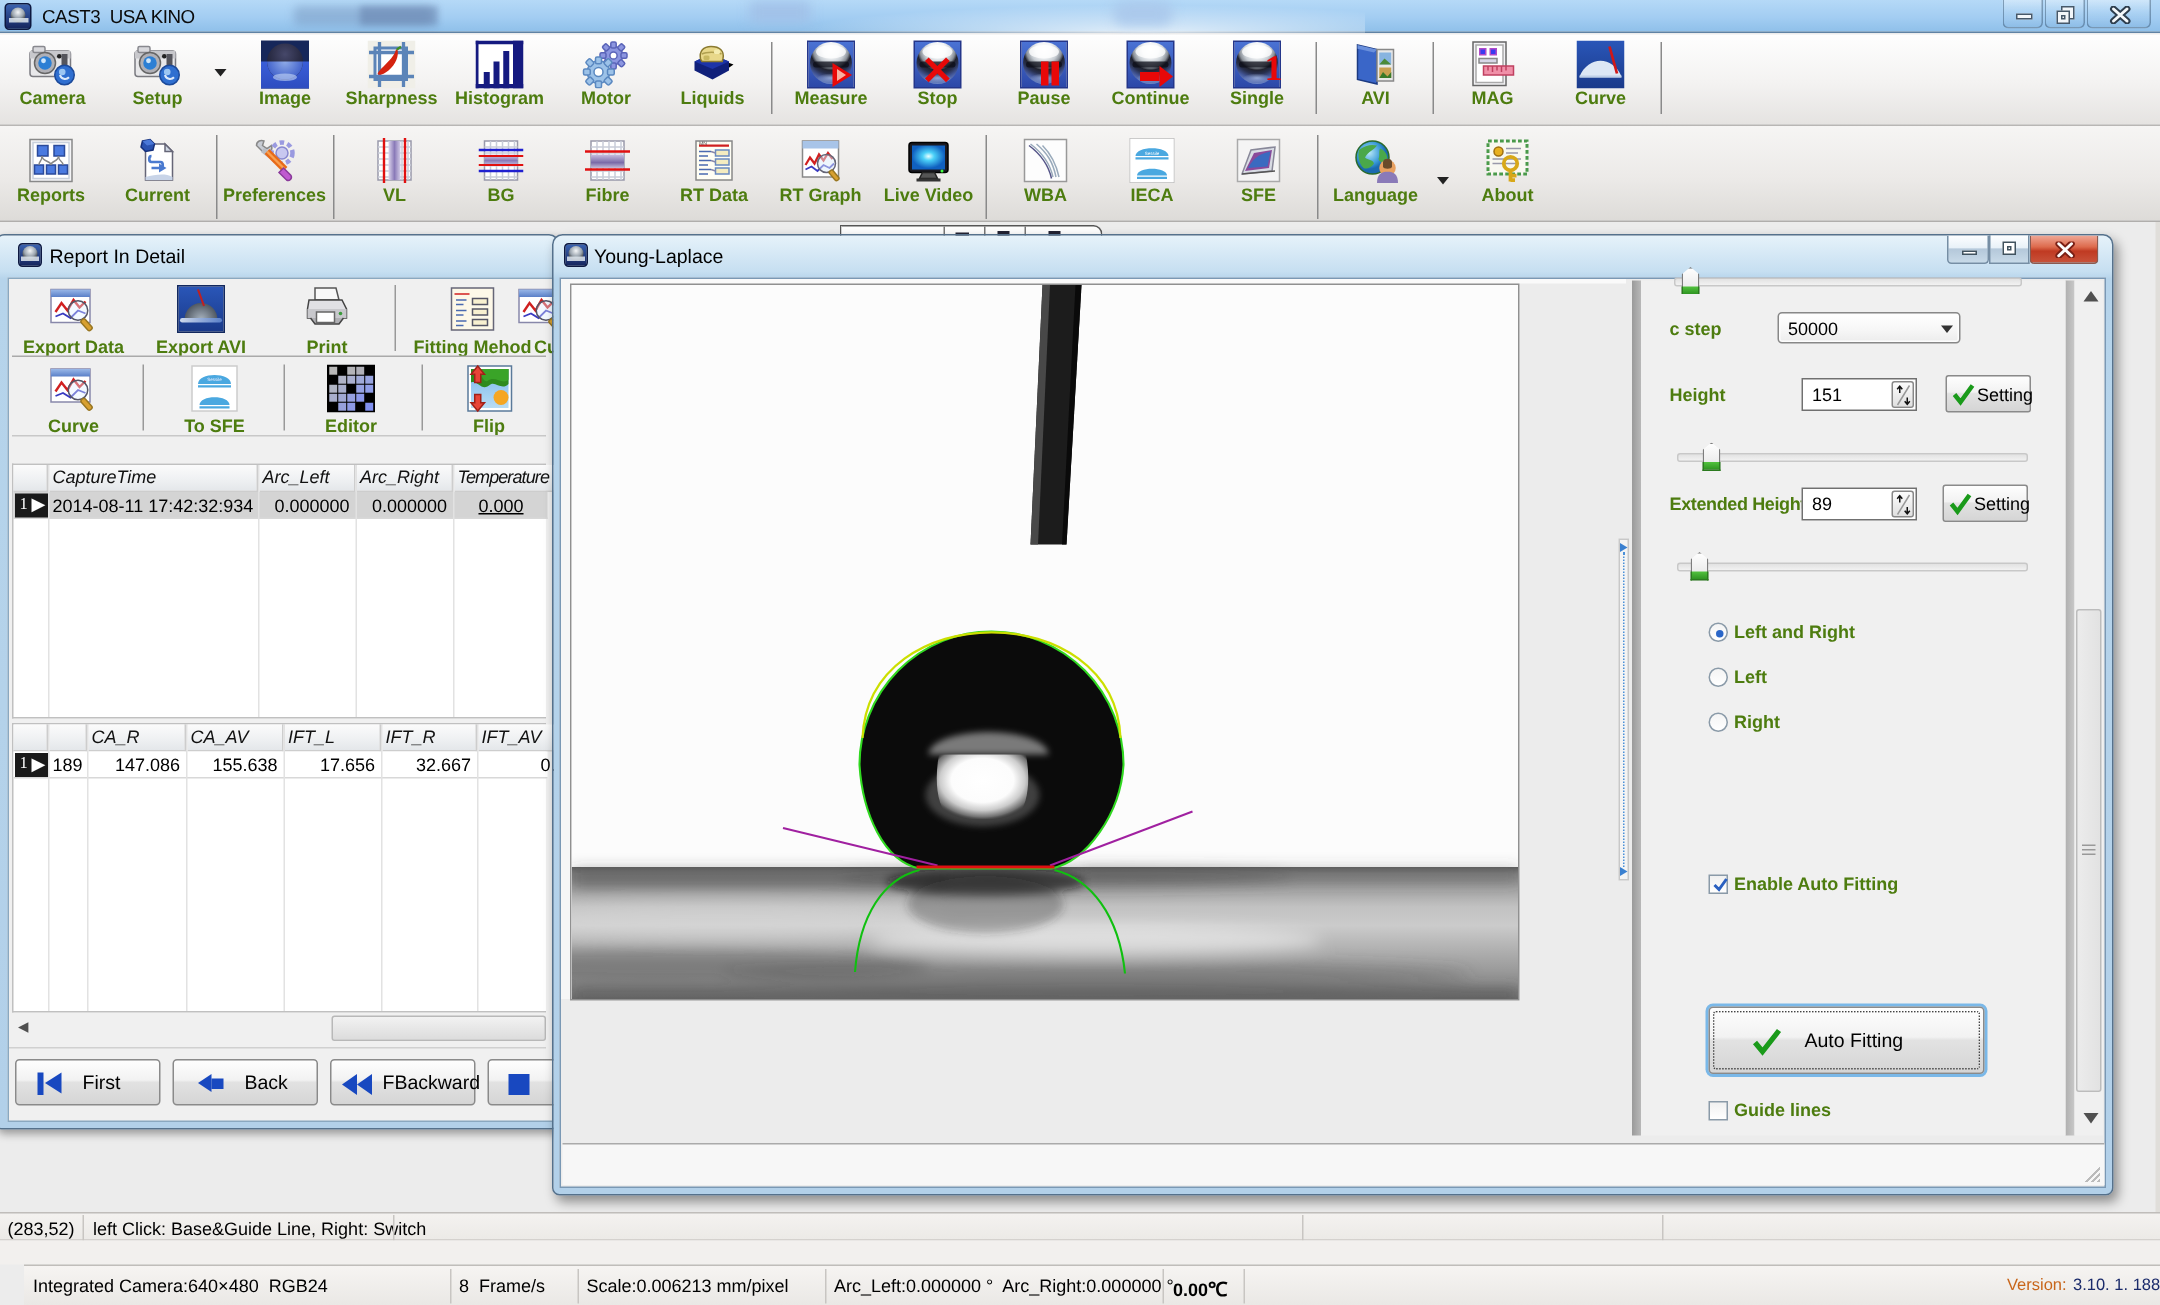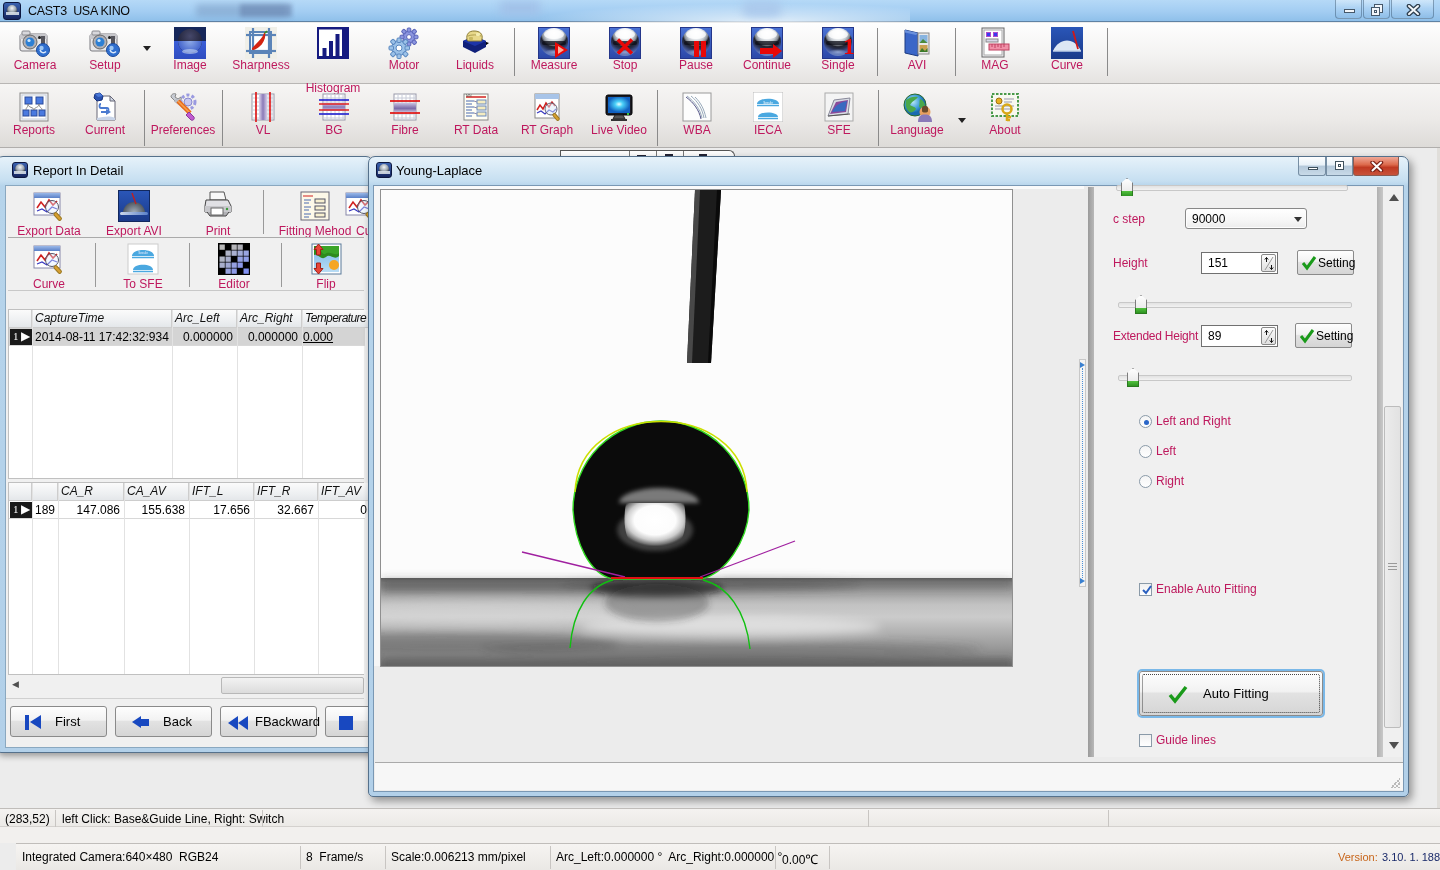--- a/index.html
+++ b/index.html
@@ -1,17 +1,17 @@
 <!DOCTYPE html>
 <html><head><meta charset="utf-8">
 <style>
 *{margin:0;padding:0;box-sizing:border-box;}
 html,body{width:1440px;height:870px;overflow:hidden;background:#ececec;font-family:"Liberation Sans",sans-serif;}
 .abs{position:absolute;}
-.lbl{position:absolute;font-size:12px;color:#be185d;white-space:nowrap;}
+.lbl{position:absolute;font-size:12px;color:#4d7c0f;white-space:nowrap;font-weight:bold;}
 .sep{position:absolute;width:1px;background:#8a8a8a;}
 
 .win{position:absolute;border-radius:7px 7px 5px 5px;}
 .winborder{position:absolute;inset:0;border:1px solid #55718c;border-radius:7px 7px 5px 5px;
  background:linear-gradient(#e6f2fa,#c6dff1 24px,#b6d4eb 29px,#b2d0e9);}
 .wtitle{position:absolute;left:20px;top:7px;font-size:13px;color:#000;white-space:nowrap;}
 .btn{position:absolute;border:1px solid #8a8a8a;border-radius:3px;background:linear-gradient(#fefefe,#f2f2f2 45%,#e2e2e2 50%,#d5d5d5);}
 .btn span{font-size:13px;color:#000;}
 
 .th{position:absolute;background:linear-gradient(#fbfbfb,#eef0f2 60%,#e4e7ea);border-right:1px solid #cdcdcd;border-bottom:1px solid #cdcdcd;font-size:12px;color:#111;padding-left:2px;line-height:17px;overflow:hidden;font-style:italic;}
@@ -102,21 +102,21 @@
 <g fill="#151a80">
 <rect x="0" y="0" width="32" height="2.5"></rect>
           <rect x="0" y="0" width="2" height="32"></rect>
 <rect x="0" y="29" width="32" height="3"></rect>
           <rect x="25" y="0" width="7" height="32"></rect>
 <rect x="18.5" y="7" width="4" height="25"></rect>
 <rect x="12" y="14" width="4" height="18"></rect>
 <rect x="5.5" y="21" width="4" height="11"></rect>
 </g>
       </svg></div>
-    <div class="lbl" style="left:333px;top:58px;transform:translateX(-50%);margin-top:23px;">Histogram</div>
+    <div class="lbl" style="left:333px;top:58px;transform:translateX(-50%);">Histogram</div>
 <div class="abs" style="left:388px;top:27px;width:32px;height:32px;"><svg width="32" height="32" viewBox="0 0 32 32">
         <g fill="#8c96e0" stroke="#5a64b8" stroke-width="1">
 <circle cx="21" cy="10" r="6.2"></circle>
           <g>
 <rect x="19.2" y="1" width="3.6" height="4" rx="1"></rect>
             <rect x="19.2" y="15" width="3.6" height="4" rx="1"></rect>
 <rect x="12" y="8.2" width="4" height="3.6" rx="1"></rect>
             <rect x="26" y="8.2" width="4" height="3.6" rx="1"></rect>
 <rect x="14.2" y="2.6" width="3.6" height="4" rx="1" transform="rotate(-45 16 4.6)"></rect>
 <rect x="24.4" y="13.2" width="3.6" height="4" rx="1" transform="rotate(-45 26.2 15.2)"></rect>
@@ -646,21 +646,21 @@
         <div class="th" style="left:229px;top:0;width:64px;height:18px;">Arc_Right</div>
         <div class="th" style="left:294px;top:0;width:70px;height:18px;"><span style="letter-spacing:-0.6px">Temperature</span></div>
         <div class="abs" style="left:0;top:18px;width:356px;height:18px;background:#d4d4d4;border-bottom:1px solid #d8d8d8;"></div>
         <div class="abs" style="left:1px;top:19px;width:22px;height:16px;background:#1a1a1a;color:#fff;font-size:11px;">
     <span style="position:absolute;left:3px;top:1px;font-family:'Liberation Serif',serif;">1</span>
     <span style="position:absolute;left:11px;top:0px;font-size:12px;">▶</span>
         </div>
         <div class="cellr" style="left:26px;top:18px;width:135px;text-align:left;line-height:18px;">2014-08-11 17:42:32:934</div>
         <div class="cellr" style="left:164px;top:18px;width:60px;text-align:right;line-height:18px;">0.000000</div>
         <div class="cellr" style="left:229px;top:18px;width:60px;text-align:right;line-height:18px;">0.000000</div>
-        <div class="cellr" style="left:294px;top:18px;width:62px;text-align:left;line-height:18px;text-decoration:underline;">0.000</div>
+        <div class="cellr" style="left:294px;top:18px;width:62px;text-align:center;line-height:18px;text-decoration:underline;">0.000</div>
         <div class="gridv" style="left:23px;top:0;height:168px;"></div>
         <div class="gridv" style="left:163px;top:0;height:168px;"></div>
         <div class="gridv" style="left:228px;top:0;height:168px;"></div>
         <div class="gridv" style="left:293px;top:0;height:168px;"></div>
         <div class="gridv" style="left:364px;top:0;height:168px;"></div>
       </div>
 <div class="abs" style="left:2px;top:296px;width:356px;height:193px;background:#fff;border:1px solid #c0c0c0;border-right:none;">
         <div class="th" style="left:0px;top:0;width:23px;height:18px;"></div>
         <div class="th" style="left:24px;top:0;width:25px;height:18px;"></div>
         <div class="th" style="left:50px;top:0;width:65px;height:18px;">CA_R</div>
@@ -815,21 +815,21 @@
 
 <div class="abs" style="left:738px;top:-8px;width:240px;height:18px;overflow:hidden;">
         <div class="abs" style="left:4px;top:0px;width:232px;height:20px;">
     <div class="abs" style="left:0;top:7px;width:232px;height:6px;background:linear-gradient(#e2e2e2,#f2f2f2);border:1px solid #c8c8c8;border-radius:2px;"></div>
     <div class="abs" style="left:5px;top:0px;width:12px;height:19px;background:linear-gradient(#fefefe,#ececec 70%);border:1px solid #7d7d7d;clip-path:polygon(50% 0,100% 26%,100% 100%,0 100%,0 26%);"></div>
     <div class="abs" style="left:5px;top:13px;width:12px;height:6px;background:linear-gradient(#52c23e,#2f9422);border:1px solid #2a7a1e;border-top:none;"></div>
     </div>
       </div>
 <div class="lbl" style="left:739px;top:26px;">c step</div>
 <div class="abs" style="left:811px;top:22px;width:122px;height:21px;background:linear-gradient(#fff,#f6f6f6 60%,#ececec);border:1px solid #888;border-radius:3px;box-shadow:inset 0 0 0 1px #fdfdfd;">
- <span style="position:absolute;left:6px;top:3px;font-size:12px;">90000</span>
+ <span style="position:absolute;left:6px;top:3px;font-size:12px;">50000</span>
  <div class="abs" style="right:4px;top:8px;width:0;height:0;border-top:5px solid #333;border-left:4px solid transparent;border-right:4px solid transparent;"></div>
 </div>
 <div class="lbl" style="left:739px;top:70px;">Height</div>
 <div class="abs" style="left:827px;top:66px;width:77px;height:22px;background:#fff;border:1px solid #707070;">
  <span style="position:absolute;left:6px;top:3px;font-size:12px;">151</span>
  <div class="abs" style="right:1px;top:1px;width:15px;height:18px;background:linear-gradient(#fcfcfc,#e0e0e0);border:1px solid #888;border-radius:2px;">
   <svg class="abs" style="left:0;top:0;" width="14" height="17">
             <line x1="11" y1="2" x2="3" y2="15" stroke="#999"></line>
   <path d="M4.5 7 L4.5 2.5 M2.8 4.5 L4.5 2.5 L6.2 4.5" stroke="#111" fill="none"></path>
   <path d="M9.5 10 L9.5 14.5 M7.8 12.5 L9.5 14.5 L11.2 12.5" stroke="#111" fill="none"></path>
@@ -919,17 +919,17 @@
 <div class="abs" style="left:0;top:827px;width:1440px;height:16px;background:#f2f0ee;"></div>
 <div class="abs" style="left:16px;top:843px;width:1440px;height:27px;background:linear-gradient(#f6f4f2,#eae8e5);border-top:1px solid #c0bdba;">
  <div style="position:absolute;left:6px;top:6px;font-size:12px;">Integrated Camera:640×480&nbsp; RGB24</div>
  <div class="abs" style="left:284px;top:2px;width:1px;height:23px;background:#c8c5c2;"></div>
  <div style="position:absolute;left:290px;top:6px;font-size:12px;">8&nbsp; Frame/s</div>
  <div class="abs" style="left:369px;top:2px;width:1px;height:23px;background:#c8c5c2;"></div>
  <div style="position:absolute;left:375px;top:6px;font-size:12px;">Scale:0.006213 mm/pixel</div>
  <div class="abs" style="left:534px;top:2px;width:1px;height:23px;background:#c8c5c2;"></div>
  <div style="position:absolute;left:540px;top:6px;font-size:12px;">Arc_Left:0.000000 °&nbsp; Arc_Right:0.000000 °</div>
  <div class="abs" style="left:759px;top:2px;width:1px;height:23px;background:#c8c5c2;"></div>
- <div style="position:absolute;left:766px;top:6px;font-size:12px;">0.00<span style="font-size:13px;">℃</span></div>
+ <div style="position:absolute;left:766px;top:6px;font-size:12px;font-weight:bold;">0.00<span style="font-size:13px;">℃</span></div>
  <div class="abs" style="left:813px;top:2px;width:1px;height:23px;background:#c8c5c2;"></div>
  <div style="position:absolute;left:1322px;top:7px;font-size:11px;color:#c8651a;">Version:</div>
  <div style="position:absolute;left:1366px;top:7px;font-size:11px;color:#1a2a6a;">3.10. 1. 1888</div>
 </div>
 <div class="abs" style="left:1437px;top:148px;width:3px;height:660px;background:#e0deda;"></div>
 </body></html>

